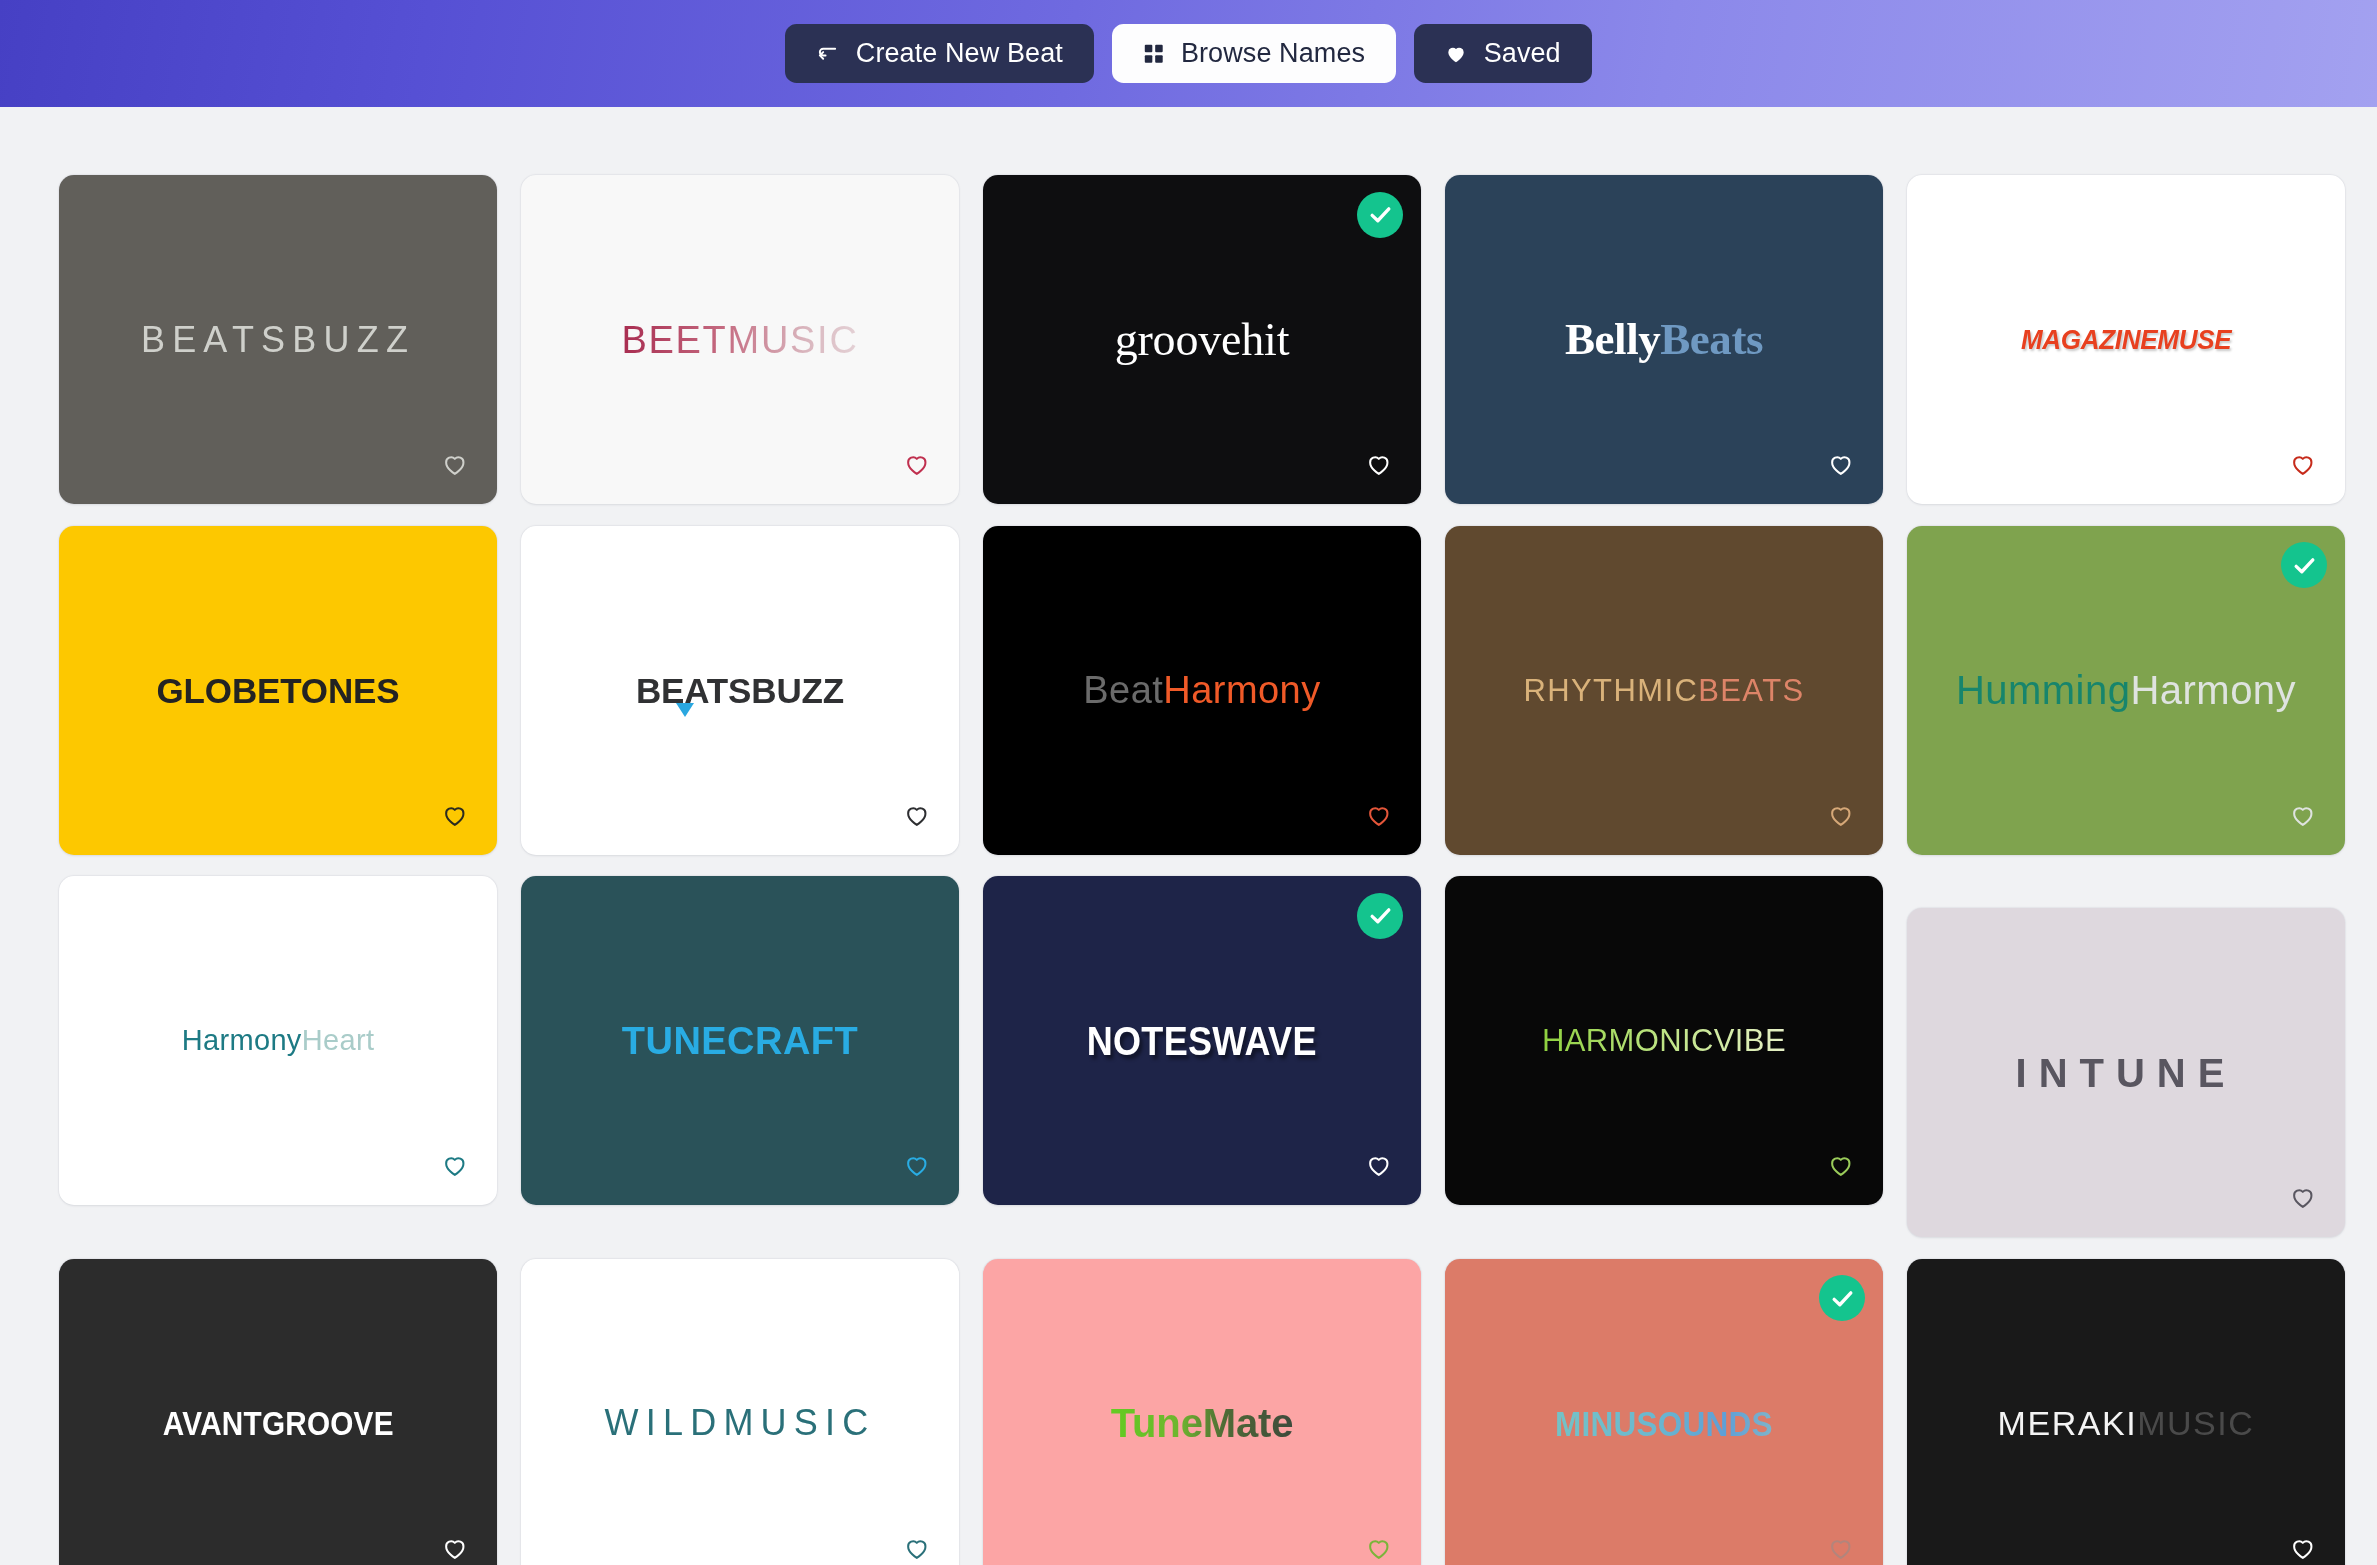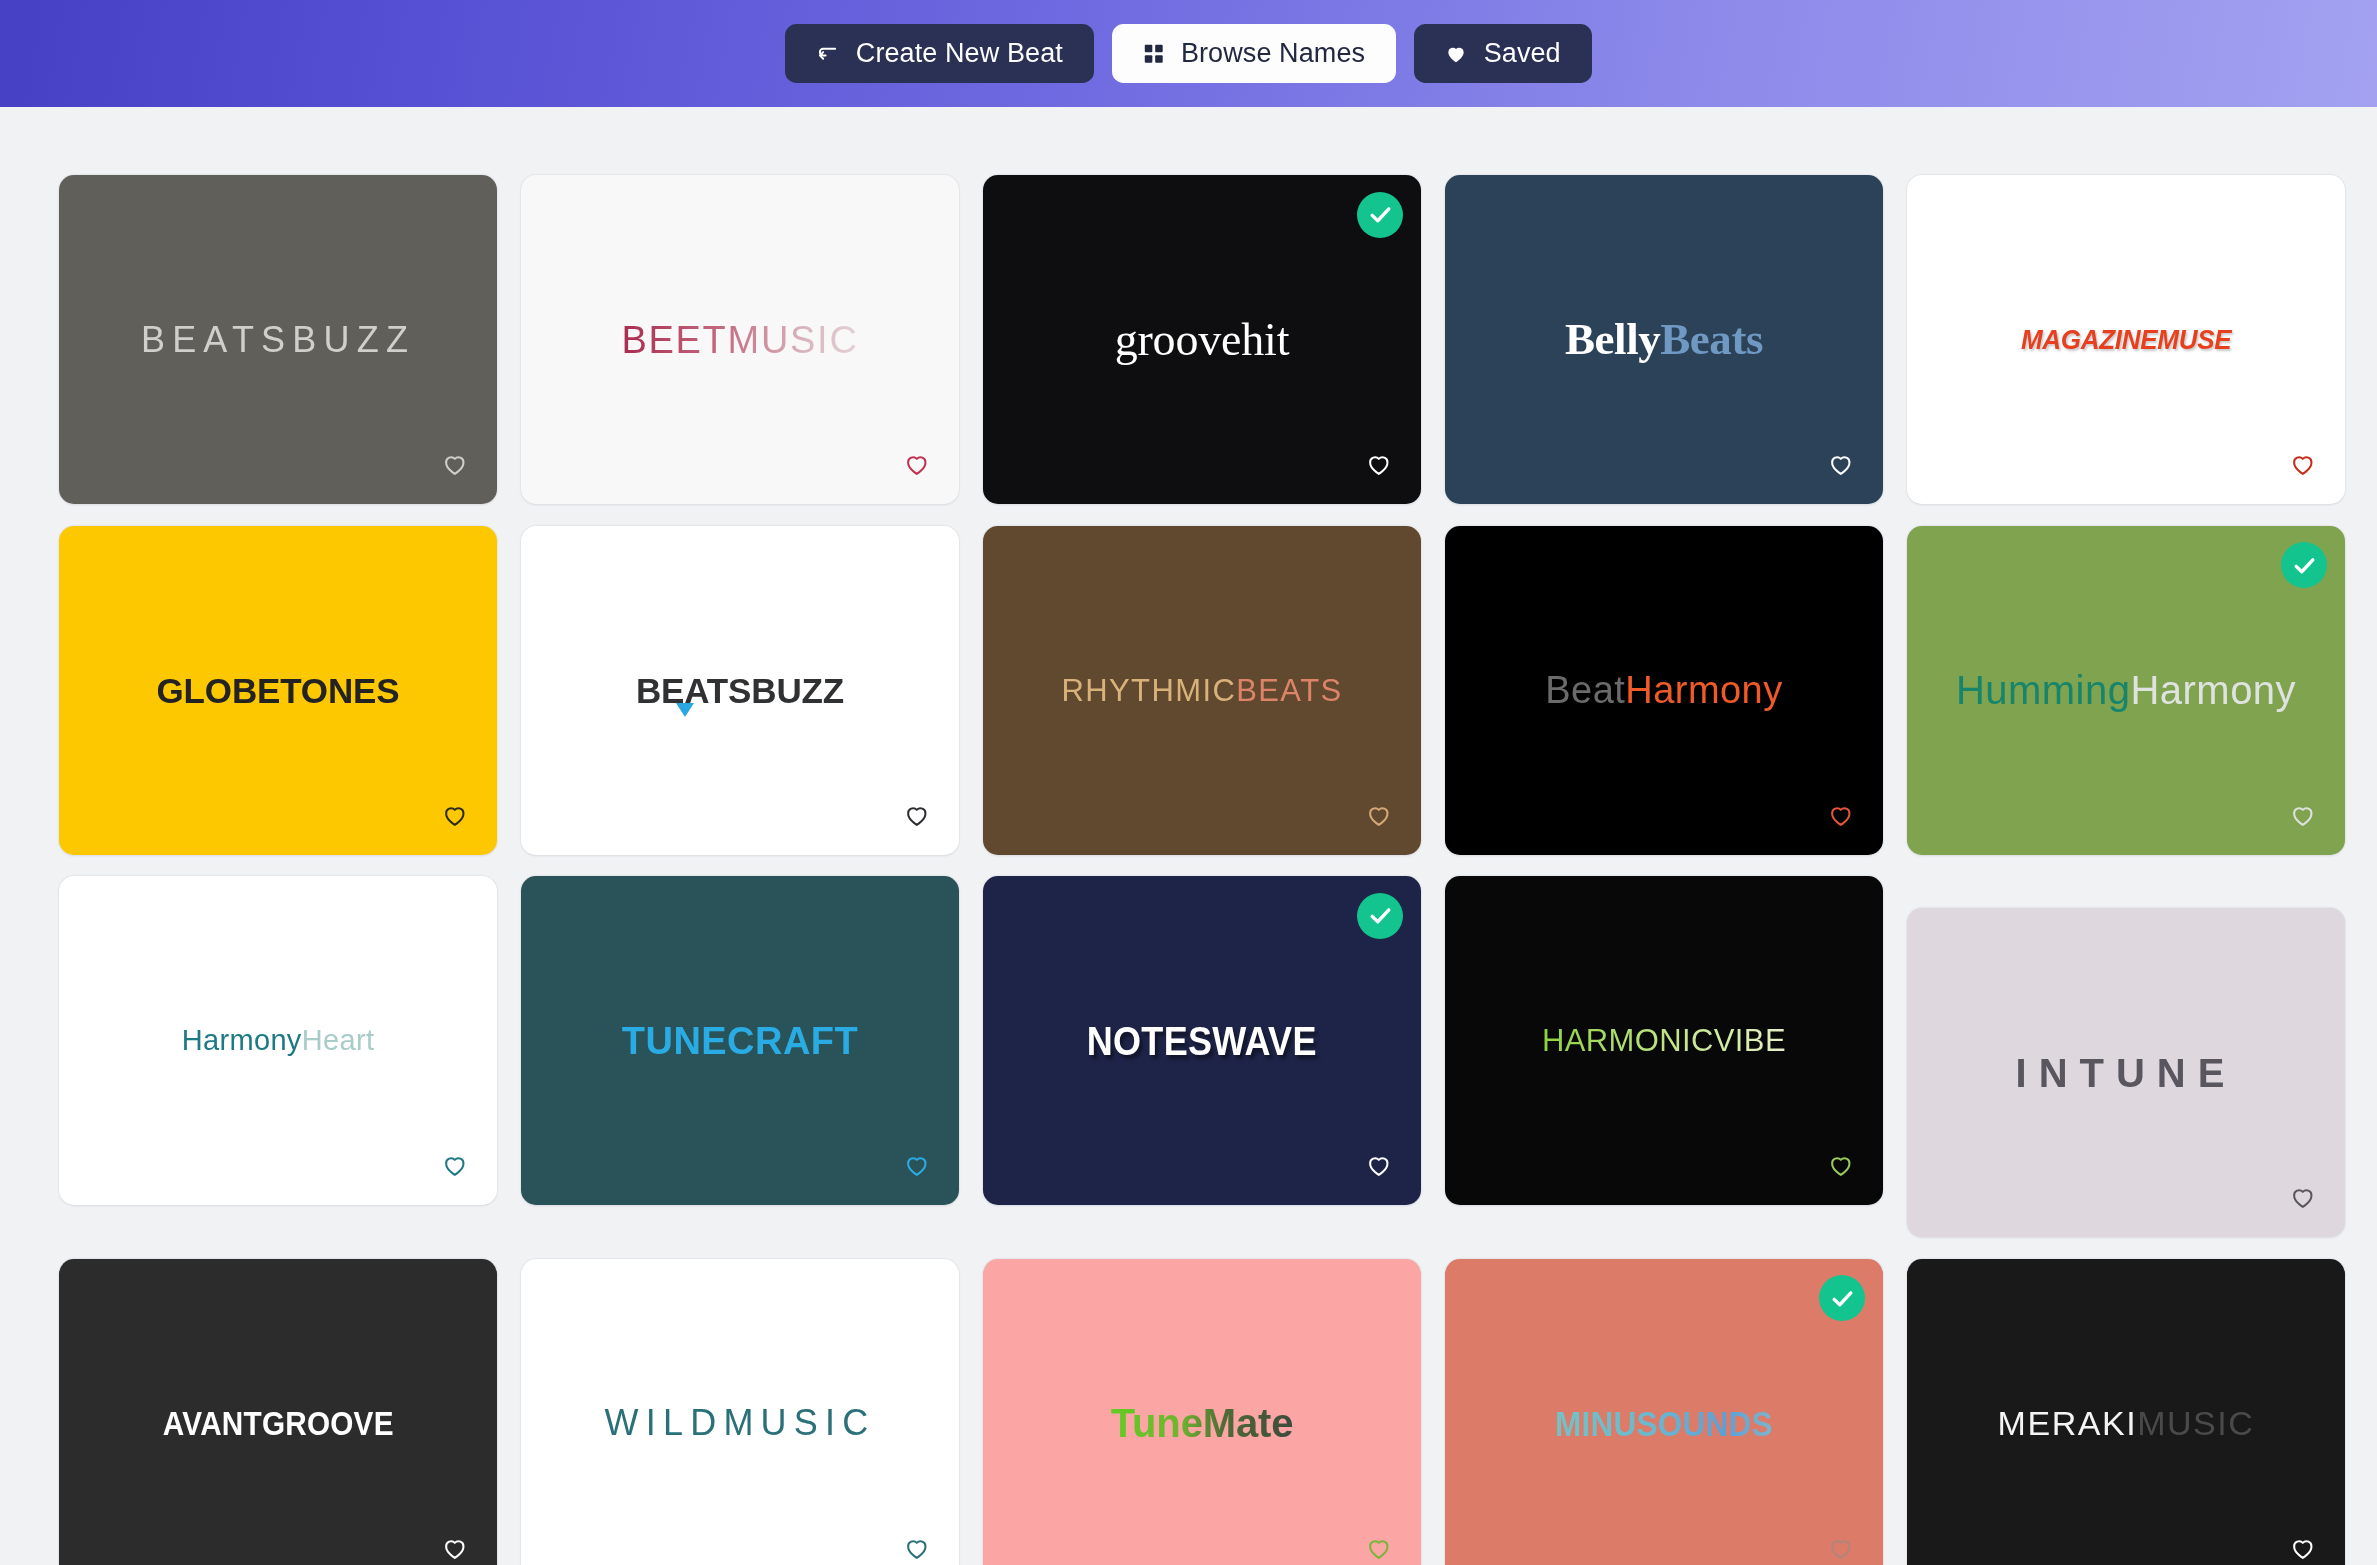--- a/index.html
+++ b/index.html
@@ -239,32 +239,32 @@
       </div>
       <div class="name-card" style="background: rgb(255, 255, 255);">
         <div class="logo-text f-black" style="font-size: 35px;"><span class="part" style="color: rgb(48, 49, 51);">BEATSBUZZ</span></div>
         <span style="position: absolute; left: 50%; top: 50%; margin-left: -64px; margin-top: 13.2px; width: 0px; height: 0px; border-left: 9px solid transparent; border-right: 9px solid transparent; border-top: 14px solid rgb(42, 167, 224);"></span>
         <button class="fav-btn">
           <svg viewBox="0 0 24 24" fill="none" stroke="#2d2e31" stroke-width="1.9" stroke-linecap="round" stroke-linejoin="round">
             <path d="M12 20.6s-8.1-4.9-8.1-10.6A4.7 4.7 0 0 1 12 6.4a4.7 4.7 0 0 1 8.1 3.6c0 5.7-8.1 10.6-8.1 10.6z"></path>
           </svg>
         </button>
       </div>
+      <div class="name-card" style="background: rgb(0, 0, 0);">
+        <div class="logo-text f-lightgeo" style="font-size: 38px;"><span class="part" style="color: rgb(107, 107, 107);">Beat</span><span class="part" style="color: rgb(240, 90, 40);">Harmony</span></div>
+        <button class="fav-btn">
+          <svg viewBox="0 0 24 24" fill="none" stroke="#e4563a" stroke-width="1.9" stroke-linecap="round" stroke-linejoin="round">
+            <path d="M12 20.6s-8.1-4.9-8.1-10.6A4.7 4.7 0 0 1 12 6.4a4.7 4.7 0 0 1 8.1 3.6c0 5.7-8.1 10.6-8.1 10.6z"></path>
+          </svg>
+        </button>
+      </div>
       <div class="name-card" style="background: rgb(96, 73, 47);">
         <div class="logo-text f-hairline" style="font-size: 31px;"><span class="part" style="color: rgb(217, 178, 122);">RHYTHMIC</span><span class="part" style="color: rgb(221, 132, 104);">BEATS</span></div>
         <button class="fav-btn">
           <svg viewBox="0 0 24 24" fill="none" stroke="#d6a878" stroke-width="1.9" stroke-linecap="round" stroke-linejoin="round">
-            <path d="M12 20.6s-8.1-4.9-8.1-10.6A4.7 4.7 0 0 1 12 6.4a4.7 4.7 0 0 1 8.1 3.6c0 5.7-8.1 10.6-8.1 10.6z"></path>
-          </svg>
-        </button>
-      </div>
-      <div class="name-card" style="background: rgb(0, 0, 0);">
-        <div class="logo-text f-lightgeo" style="font-size: 38px;"><span class="part" style="color: rgb(107, 107, 107);">Beat</span><span class="part" style="color: rgb(240, 90, 40);">Harmony</span></div>
-        <button class="fav-btn">
-          <svg viewBox="0 0 24 24" fill="none" stroke="#e4563a" stroke-width="1.9" stroke-linecap="round" stroke-linejoin="round">
             <path d="M12 20.6s-8.1-4.9-8.1-10.6A4.7 4.7 0 0 1 12 6.4a4.7 4.7 0 0 1 8.1 3.6c0 5.7-8.1 10.6-8.1 10.6z"></path>
           </svg>
         </button>
       </div>
       <div class="name-card" style="background: rgb(127, 163, 78);">
         <div class="logo-text f-lightgeo" style="font-size: 40px;"><span class="part" style="color: rgb(23, 133, 108);">Humming</span><span class="part" style="color: rgb(223, 227, 224);">Harmony</span></div>
         <button class="fav-btn">
           <svg viewBox="0 0 24 24" fill="none" stroke="#dfe3e0" stroke-width="1.9" stroke-linecap="round" stroke-linejoin="round">
             <path d="M12 20.6s-8.1-4.9-8.1-10.6A4.7 4.7 0 0 1 12 6.4a4.7 4.7 0 0 1 8.1 3.6c0 5.7-8.1 10.6-8.1 10.6z"></path>
           </svg>

